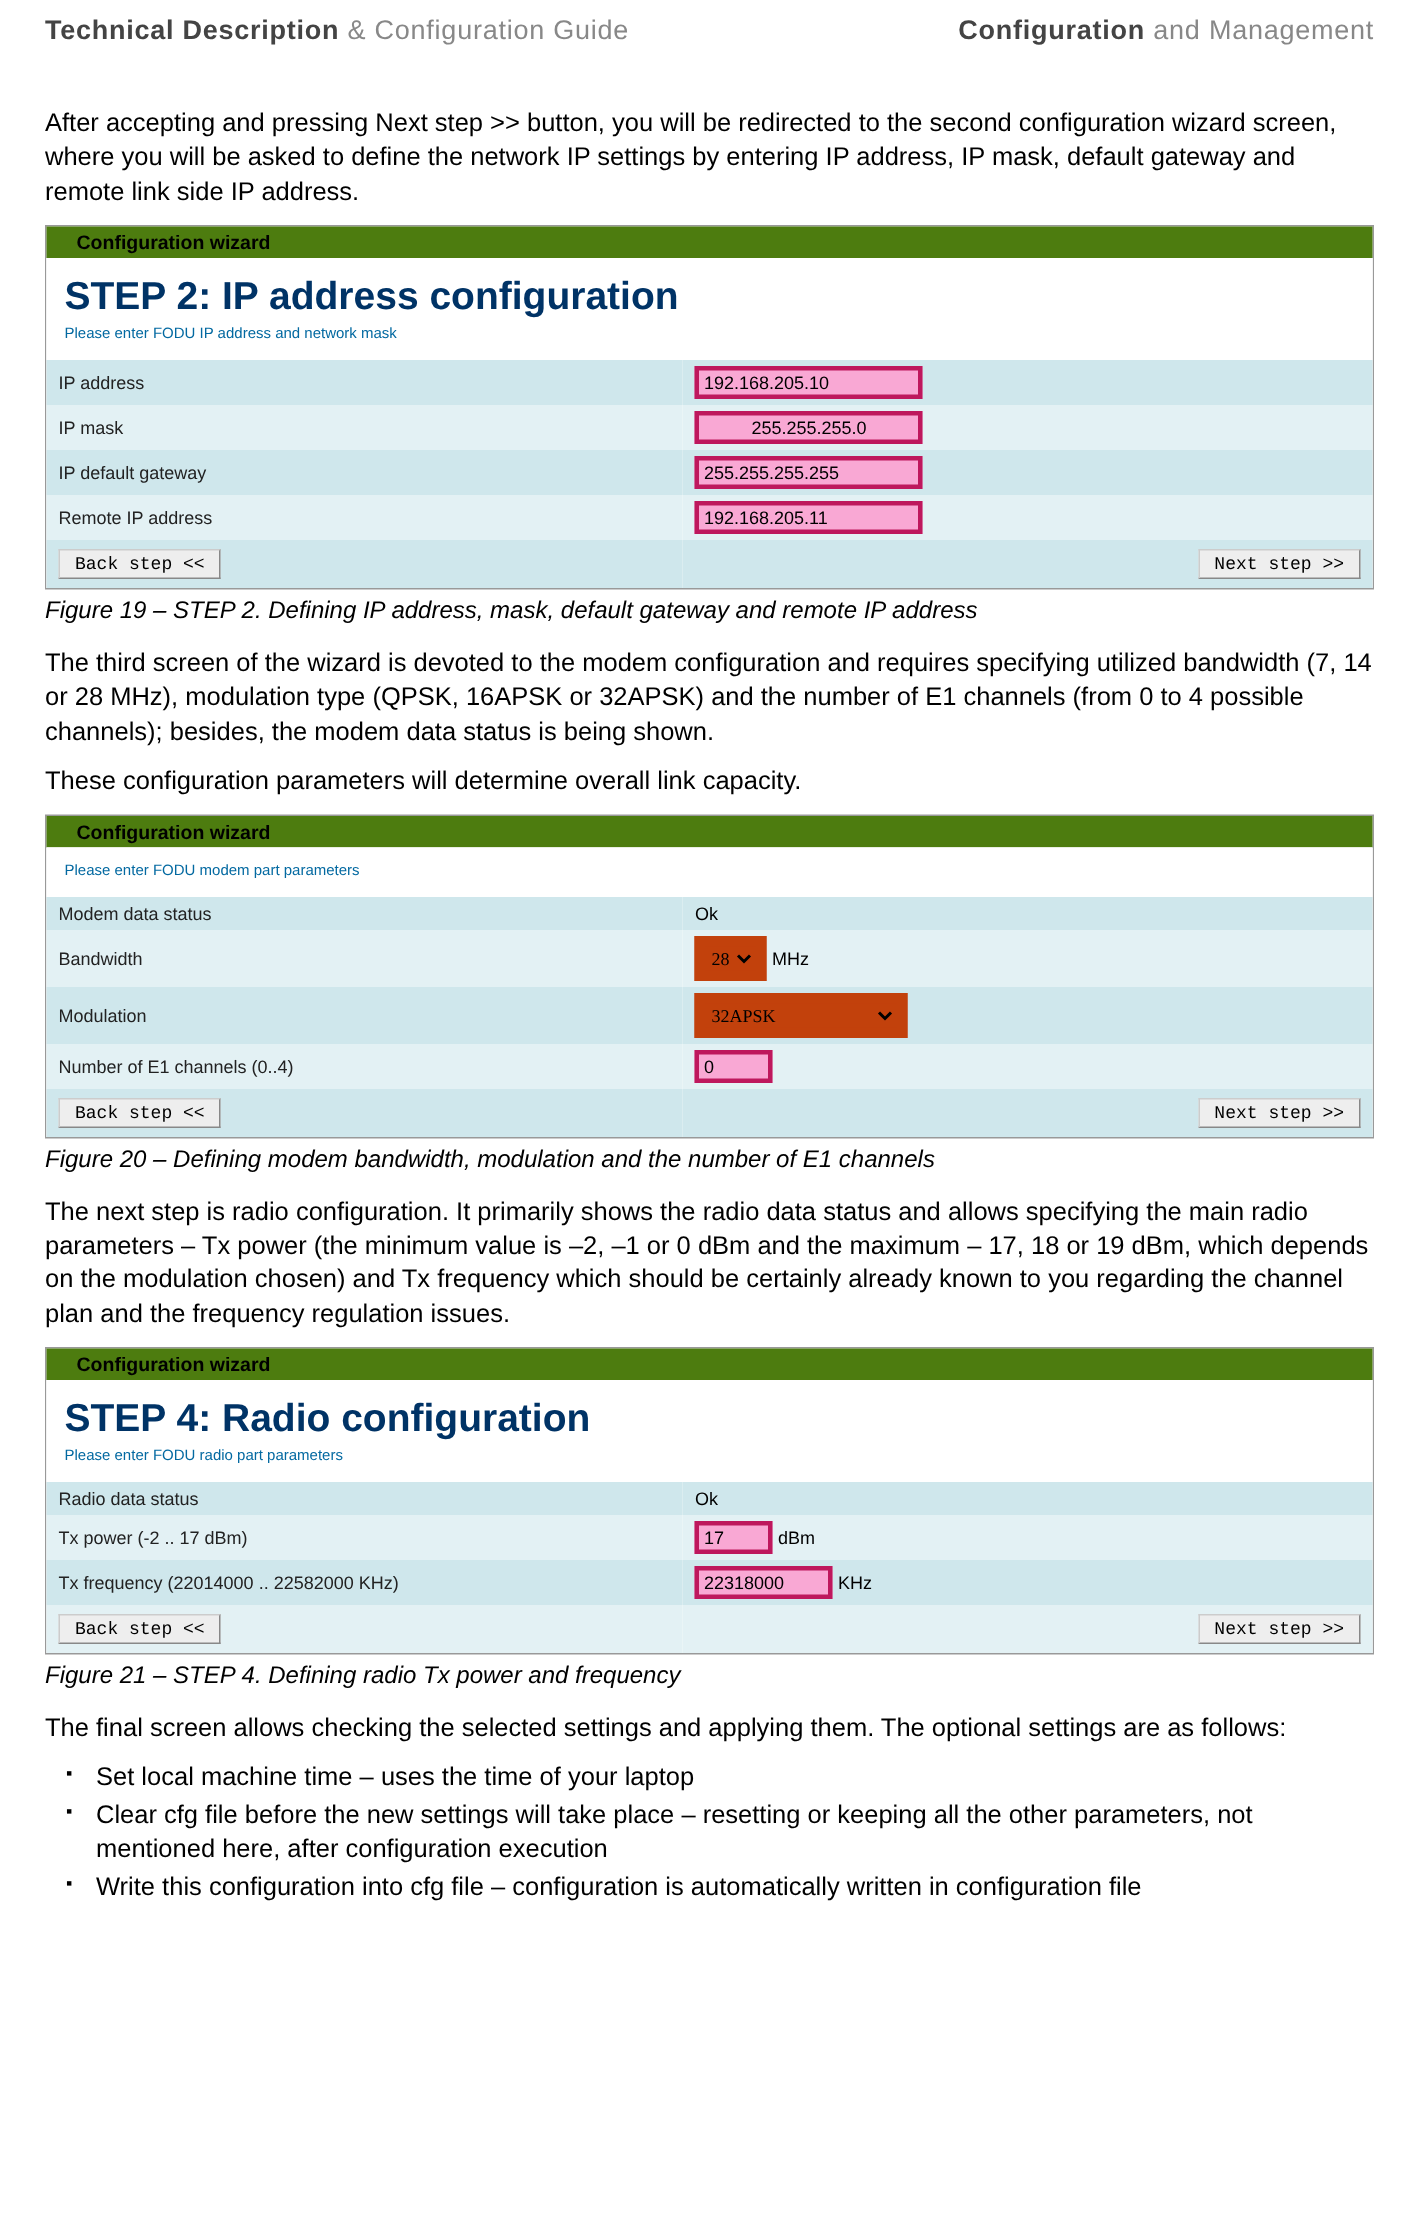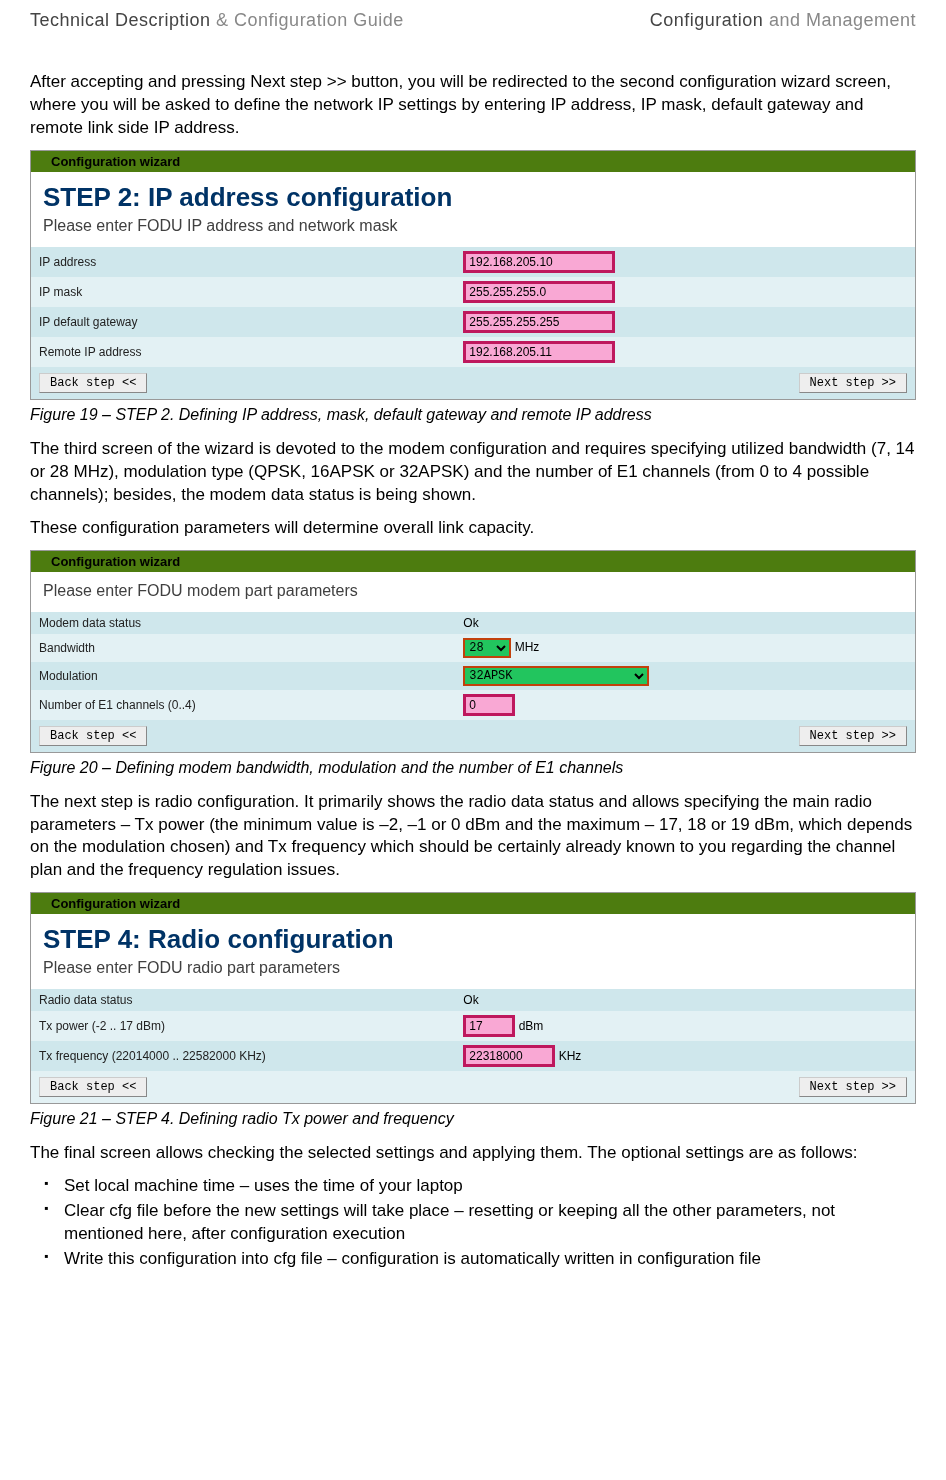--- a/index.html
+++ b/index.html
@@ -15,21 +15,21 @@
   }
   .header-row {
     display: flex;
     justify-content: space-between;
     font-family: "Trebuchet MS", Arial, sans-serif;
     font-size: 18px;
     letter-spacing: 0.5px;
     margin-bottom: 40px;
     color: #555;
   }
-  .hdr-bold { font-weight: 400; color:#444; }
+  .hdr-bold { font-weight: 700; color:#444; }
   .hdr-light { font-weight: 300; color:#888; }
   .body-text {
     font-size: 17px;
     line-height: 1.35;
     margin: 10px 0;
   }
   .fig-caption {
     font-style: italic;
     font-size: 16px;
     margin: 6px 0 14px 0;
@@ -56,22 +56,22 @@
   }
   .wiz-step {
     font-family: Verdana, Arial, sans-serif;
     font-weight: bold;
     font-size: 26px;
     color: #003366;
     margin: 0 0 4px 0;
   }
   .wiz-sub {
     font-family: Verdana, Arial, sans-serif;
-    font-size: 16px;
-    color: #404040;
+    font-size: 10px;
+    color: #0369a1;
     margin: 0 0 6px 0;
   }
   .wiz-table {
     width: 100%;
     border-collapse: collapse;
     font-family: Verdana, Arial, sans-serif;
     font-size: 12px;
   }
   .wiz-table td {
     padding: 4px 8px;
@@ -92,24 +92,24 @@
     font-family: Liberation Mono, monospace;
     font-size: 12px;
     padding: 2px 10px;
     background: #eee;
     border: 1px solid #888;
     border-top-color:#ccc; border-left-color:#ccc;
     cursor: pointer;
   }
   .btn-row td { padding: 6px 8px; }
   .sel {
-    font-family: Liberation Mono, monospace;
-    font-size: 12px;
-    border: 2px solid #c2410c;
-    background:#22c55e;
+    font-family: Liberation Serif, serif;
+    font-size: 12px;
+    border: 7px solid #c2410c;
+    background:#c2410c;
   }
   ul.bullets {
     list-style: none;
     padding: 0 0 0 14px;
     margin: 6px 0;
   }
   ul.bullets li {
     position: relative;
     padding-left: 20px;
     font-size: 17px;
@@ -148,21 +148,21 @@
         <div class="wiz-sub">Please enter FODU IP address and network mask</div>
       </div>
       <table class="wiz-table">
         <tbody>
             <tr class="row-a">
           <td class="label-cell">IP address</td>
           <td class="val-cell"><input class="txt-input" style="width: 140px;" value="192.168.205.10"></td>
         </tr>
         <tr class="row-b">
           <td class="label-cell">IP mask</td>
-          <td class="val-cell"><input class="txt-input" style="width: 140px;" value="255.255.255.0"></td>
+          <td class="val-cell"><input class="txt-input" style="width: 140px; text-align: center;" value="255.255.255.0"></td>
         </tr>
         <tr class="row-a">
           <td class="label-cell">IP default gateway</td>
           <td class="val-cell"><input class="txt-input" style="width: 140px;" value="255.255.255.255"></td>
         </tr>
         <tr class="row-b">
           <td class="label-cell">Remote IP address</td>
           <td class="val-cell"><input class="txt-input" style="width: 140px;" value="192.168.205.11"></td>
         </tr>
         <tr class="row-a btn-row">
@@ -193,21 +193,21 @@
         <tr class="row-b">
           <td class="label-cell">Bandwidth</td>
           <td class="val-cell">
             <select class="sel" style="width:48px"><option>28</option></select>
             <span>MHz</span>
           </td>
         </tr>
         <tr class="row-a">
           <td class="label-cell">Modulation</td>
           <td class="val-cell">
-            <select class="sel" style="width:186px"><option>32APSK</option></select>
+            <select class="sel" style="width:142px"><option>32APSK</option></select>
           </td>
         </tr>
         <tr class="row-b">
           <td class="label-cell">Number of E1 channels (0..4)</td>
           <td class="val-cell"><input class="txt-input" style="width: 40px;" value="0"></td>
         </tr>
         <tr class="row-a btn-row">
           <td><button class="btn">Back step &lt;&lt;</button></td>
           <td style="text-align:right"><button class="btn">Next step &gt;&gt;</button></td>
         </tr>

